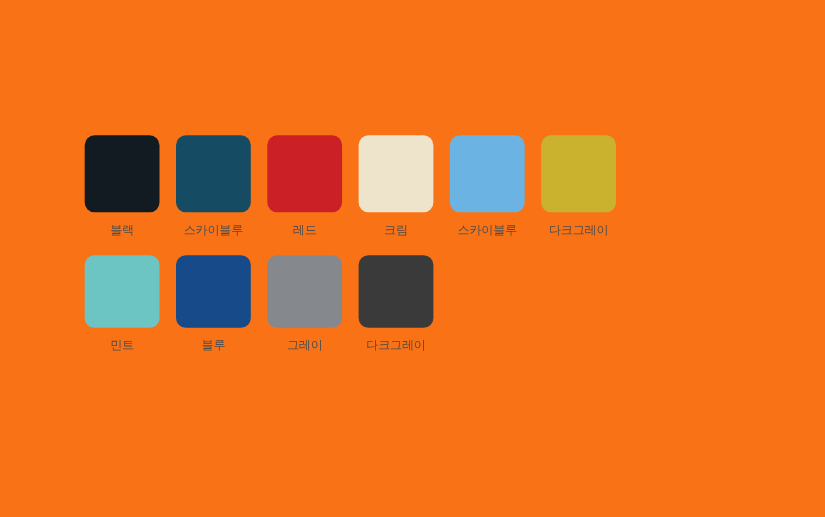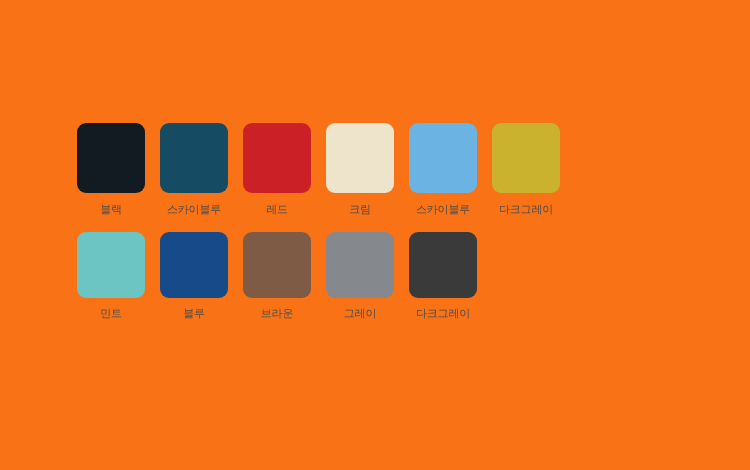--- a/index.html
+++ b/index.html
@@ -110,24 +110,20 @@
       <div class="swatch-label">민트</div>
     </div>
 
 
 
     <div class="swatch-cell">
       <div class="swatch-chip" style="background-color: rgb(23, 74, 136);"></div>
       <div class="swatch-label">블루</div>
     </div>
 
-    <div class="swatch-cell">
-      <div class="swatch-chip" style="background-color: rgb(125, 91, 69);"></div>
-      <div class="swatch-label">브라운</div>
-    </div>
 
     <div class="swatch-cell">
       <div class="swatch-chip" style="background-color: rgb(133, 136, 140);"></div>
       <div class="swatch-label">그레이</div>
     </div>
 
     <div class="swatch-cell">
       <div class="swatch-chip" style="background-color: rgb(58, 58, 58);"></div>
       <div class="swatch-label">다크그레이</div>
     </div>

